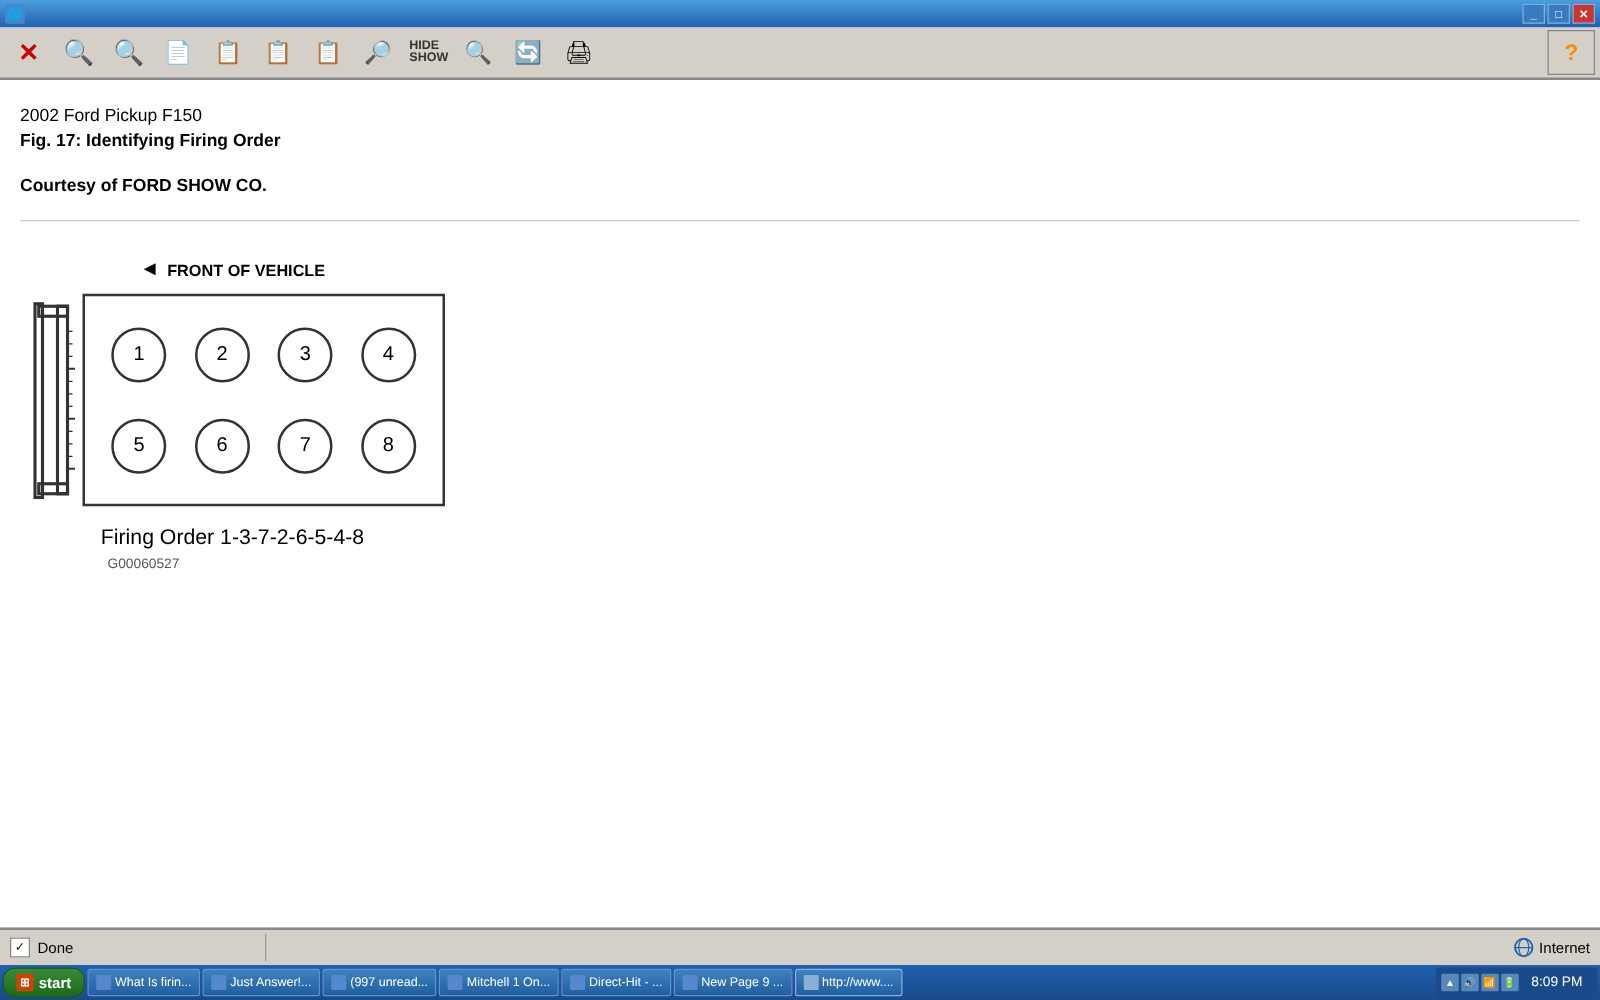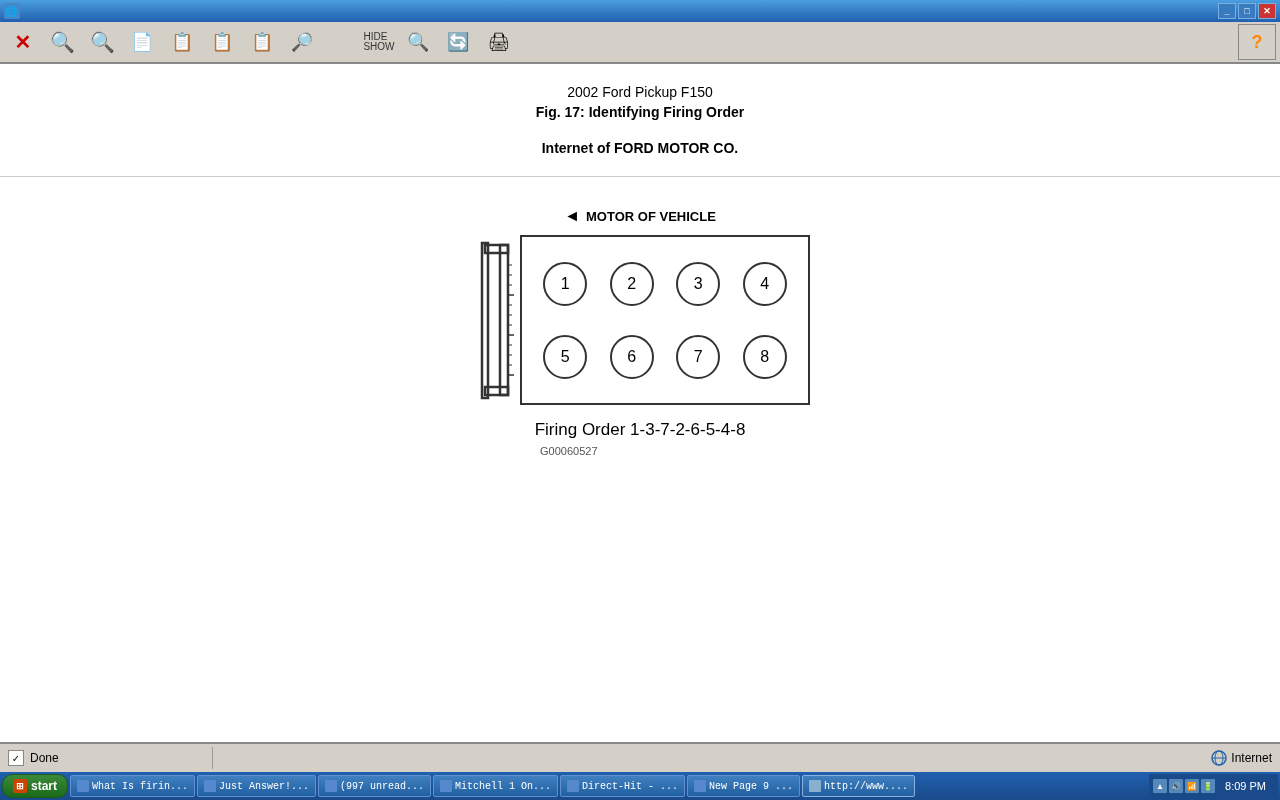--- a/index.html
+++ b/index.html
@@ -76,22 +76,22 @@
     }
 
     
     .content-area {
       width: 100%;
       height: calc(800px - 22px - 42px - 30px - 28px);
       background: #fff;
       overflow: auto;
       display: flex;
       flex-direction: column;
-      align-items: center;
-      padding: 20px 0;
+      align-items: flex-start;
+      padding: 20px 16px;
     }
 
     .page-title-1 {
       font-size: 14px;
       font-weight: normal;
       text-align: center;
       margin-bottom: 4px;
     }
     .page-title-2 {
       font-size: 14px;
@@ -271,21 +271,20 @@
       color: white;
       font-size: 10px;
       padding: 0 6px;
       display: flex;
       align-items: center;
       gap: 3px;
       cursor: pointer;
       max-width: 140px;
       overflow: hidden;
       white-space: nowrap;
-      font-family: Liberation Mono, monospace;
     }
     .taskbar-item.active {
       background: linear-gradient(to bottom, #2050a0, #1840800);
       border: 1px solid #8ab0e0;
     }
     .taskbar-item-icon {
       width: 12px; height: 12px;
       background: #88aacc;
       border-radius: 1px;
       flex-shrink: 0;
@@ -346,48 +345,48 @@
   </div>
   <div class="toolbar-btn">
     <span style="font-size:18px;">📋</span>
   </div>
   <div class="toolbar-btn">
     <span style="font-size:18px;">📋</span>
   </div>
   <div class="toolbar-btn">
     <span style="font-size:18px;">🔎</span>
   </div>
-  <div class="toolbar-btn" style="font-size:10px; color:#333; font-weight:normal; flex-direction:column; line-height:1;margin-left:36px;">
+  <div class="toolbar-btn" style="font-size:10px; color:#333; font-weight:bold; flex-direction:column; line-height:1;">
     <span>HIDE<br>SHOW</span>
   </div>
   <div class="toolbar-btn">
     <span style="font-size:18px;">🔍</span>
   </div>
   <div class="toolbar-btn">
     <span style="font-size:18px;">🔄</span>
   </div>
   <div class="toolbar-btn">
     <span style="font-size:18px;">🖨</span>
   </div>
   <div class="toolbar-spacer"></div>
   <div class="help-btn">
     <span>?</span>
   </div>
 </div>
 
 <div class="content-area">
   <p class="page-title-1">2002 Ford Pickup F150</p>
   <p class="page-title-2">Fig. 17: Identifying Firing Order</p>
-  <p class="page-title-3">Internet of FORD MOTOR CO.</p>
+  <p class="page-title-3">Courtesy of FORD SHOW CO.</p>
   <div class="divider-line"></div>
 
   <div class="diagram-container">
     <div class="front-label">
       <span class="arrow-left">◄</span>
-      <span>MOTOR OF VEHICLE</span>
+      <span>FRONT OF VEHICLE</span>
     </div>
 
     <div class="engine-diagram">
 
       <svg class="crankshaft-svg" viewBox="0 0 50 170">
 
         <rect x="30" y="10" width="8" height="150" fill="none" stroke="#333" stroke-width="2.5"></rect>
 
         <rect x="15" y="10" width="23" height="8" fill="none" stroke="#333" stroke-width="2.5"></rect>
 

